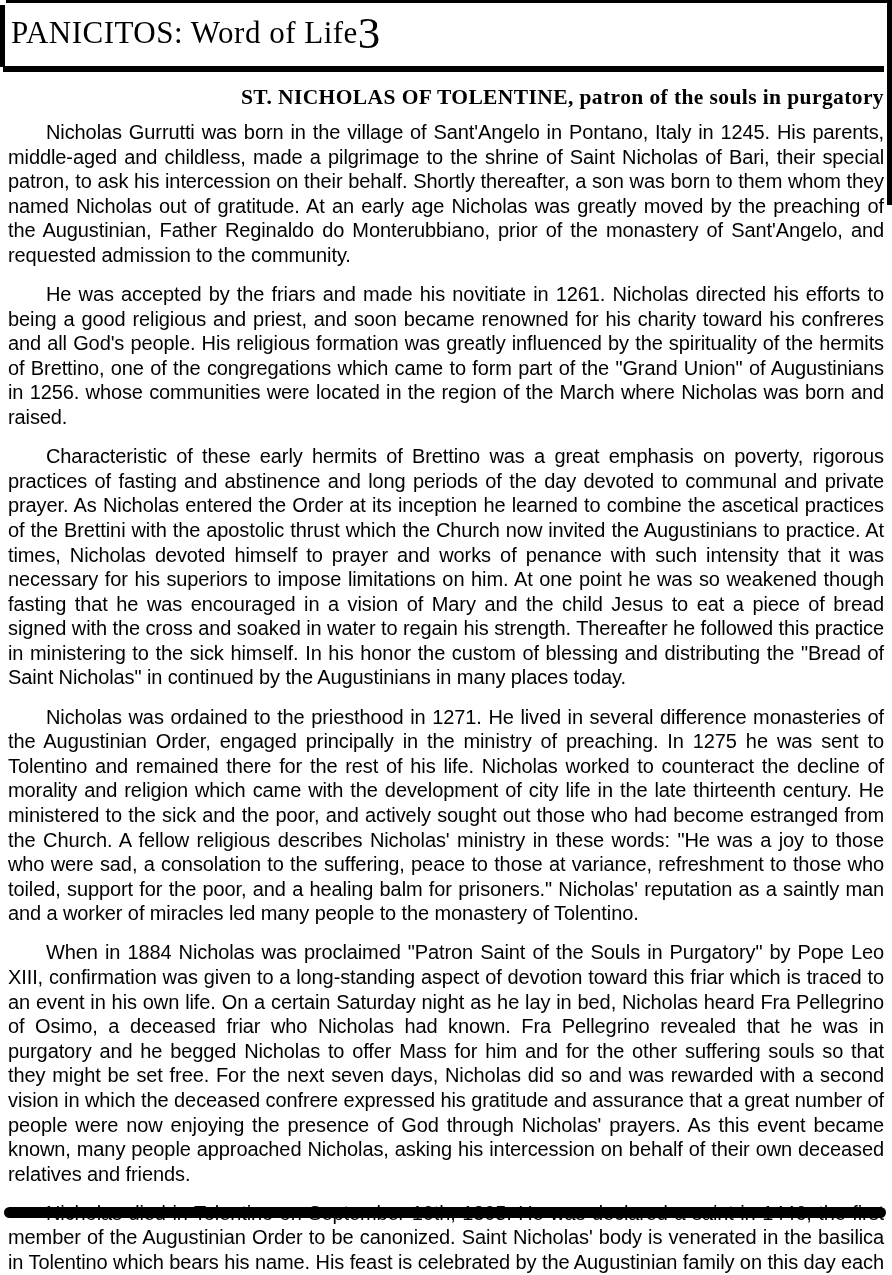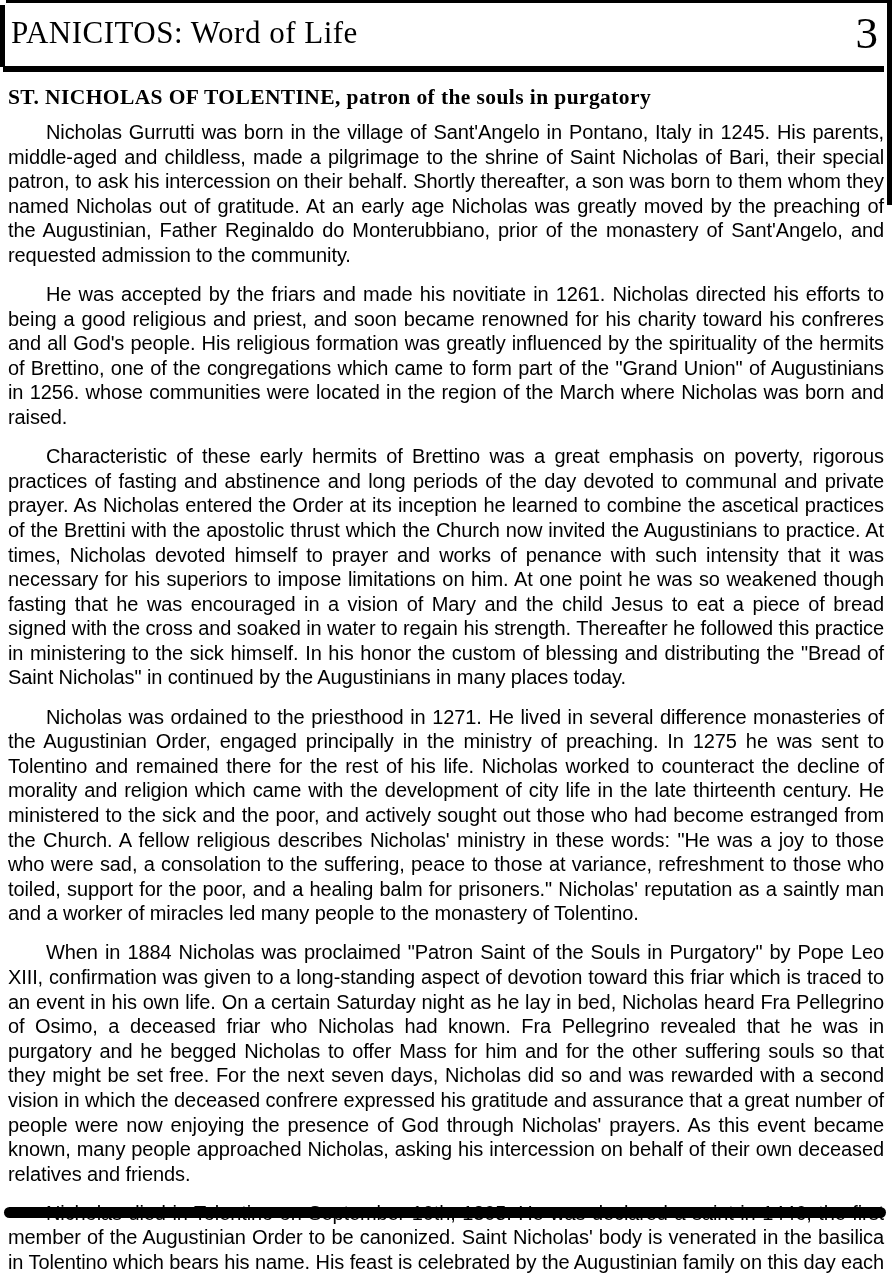--- a/index.html
+++ b/index.html
@@ -34,21 +34,21 @@
     top: 2px; right: 0;
     width: 5px; height: 203px;
     background: #000;
   }
   .masthead {
     position: absolute;
     top: 0; left: 0; right: 0;
     height: 66px;
     display: flex;
     align-items: baseline;
-    justify-content: space-between;
+    justify-content: flex-start;
     padding: 0 14px 0 11px;
     box-sizing: border-box;
   }
   .masthead-title {
     font-family: "Liberation Serif", serif;
     font-size: 31px;
     line-height: 66px;
     letter-spacing: 0.5px;
     white-space: nowrap;
   }
@@ -68,21 +68,21 @@
     position: absolute;
     top: 72px; left: 0; right: 0;
     padding: 0 8px;
     box-sizing: border-box;
   }
   .article-title {
     font-family: "Liberation Serif", serif;
     font-weight: bold;
     font-size: 21.5px;
     letter-spacing: 0.4px;
-    text-align: left;
+    text-align: right;
     margin: 13px 0 10px 0;
   }
   .article p {
     font-family: "Liberation Sans", sans-serif;
     font-size: 20px;
     line-height: 24.6px;
     letter-spacing: -0.1px;
     text-align: justify;
     text-indent: 38px;
     margin: 0 0 14.5px 0;

